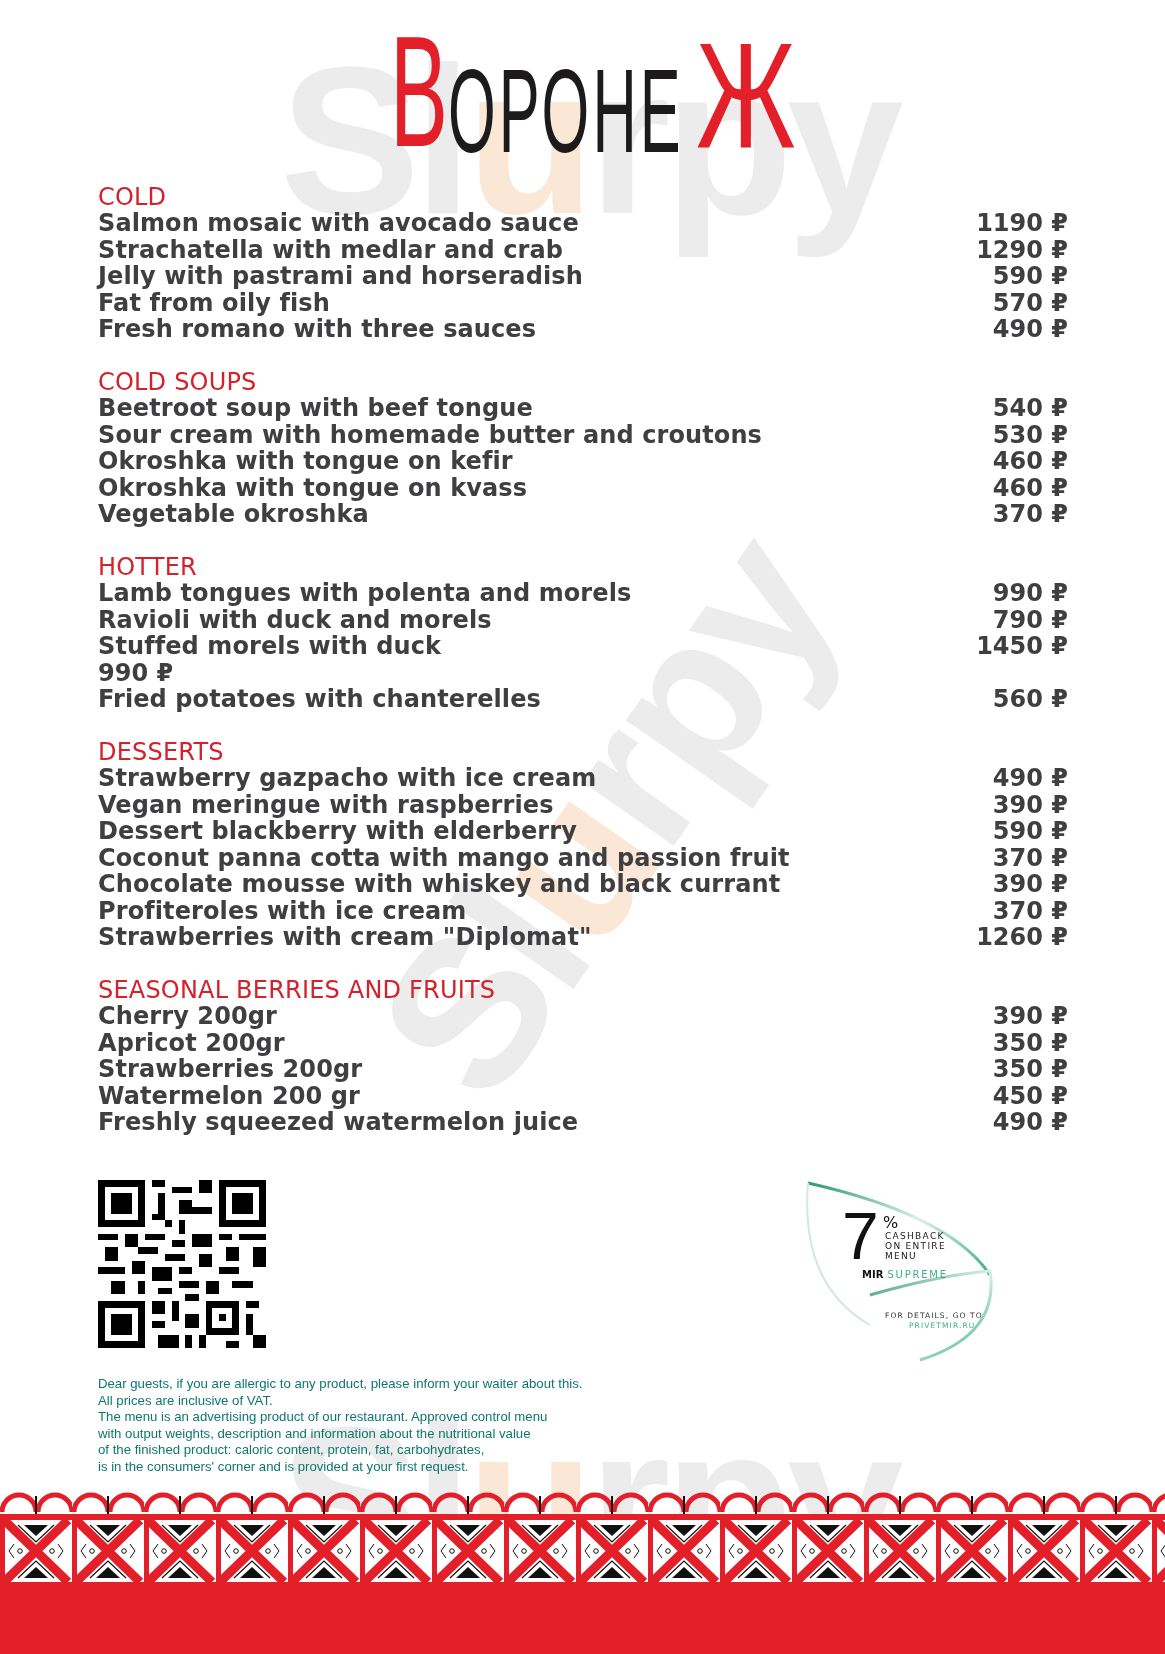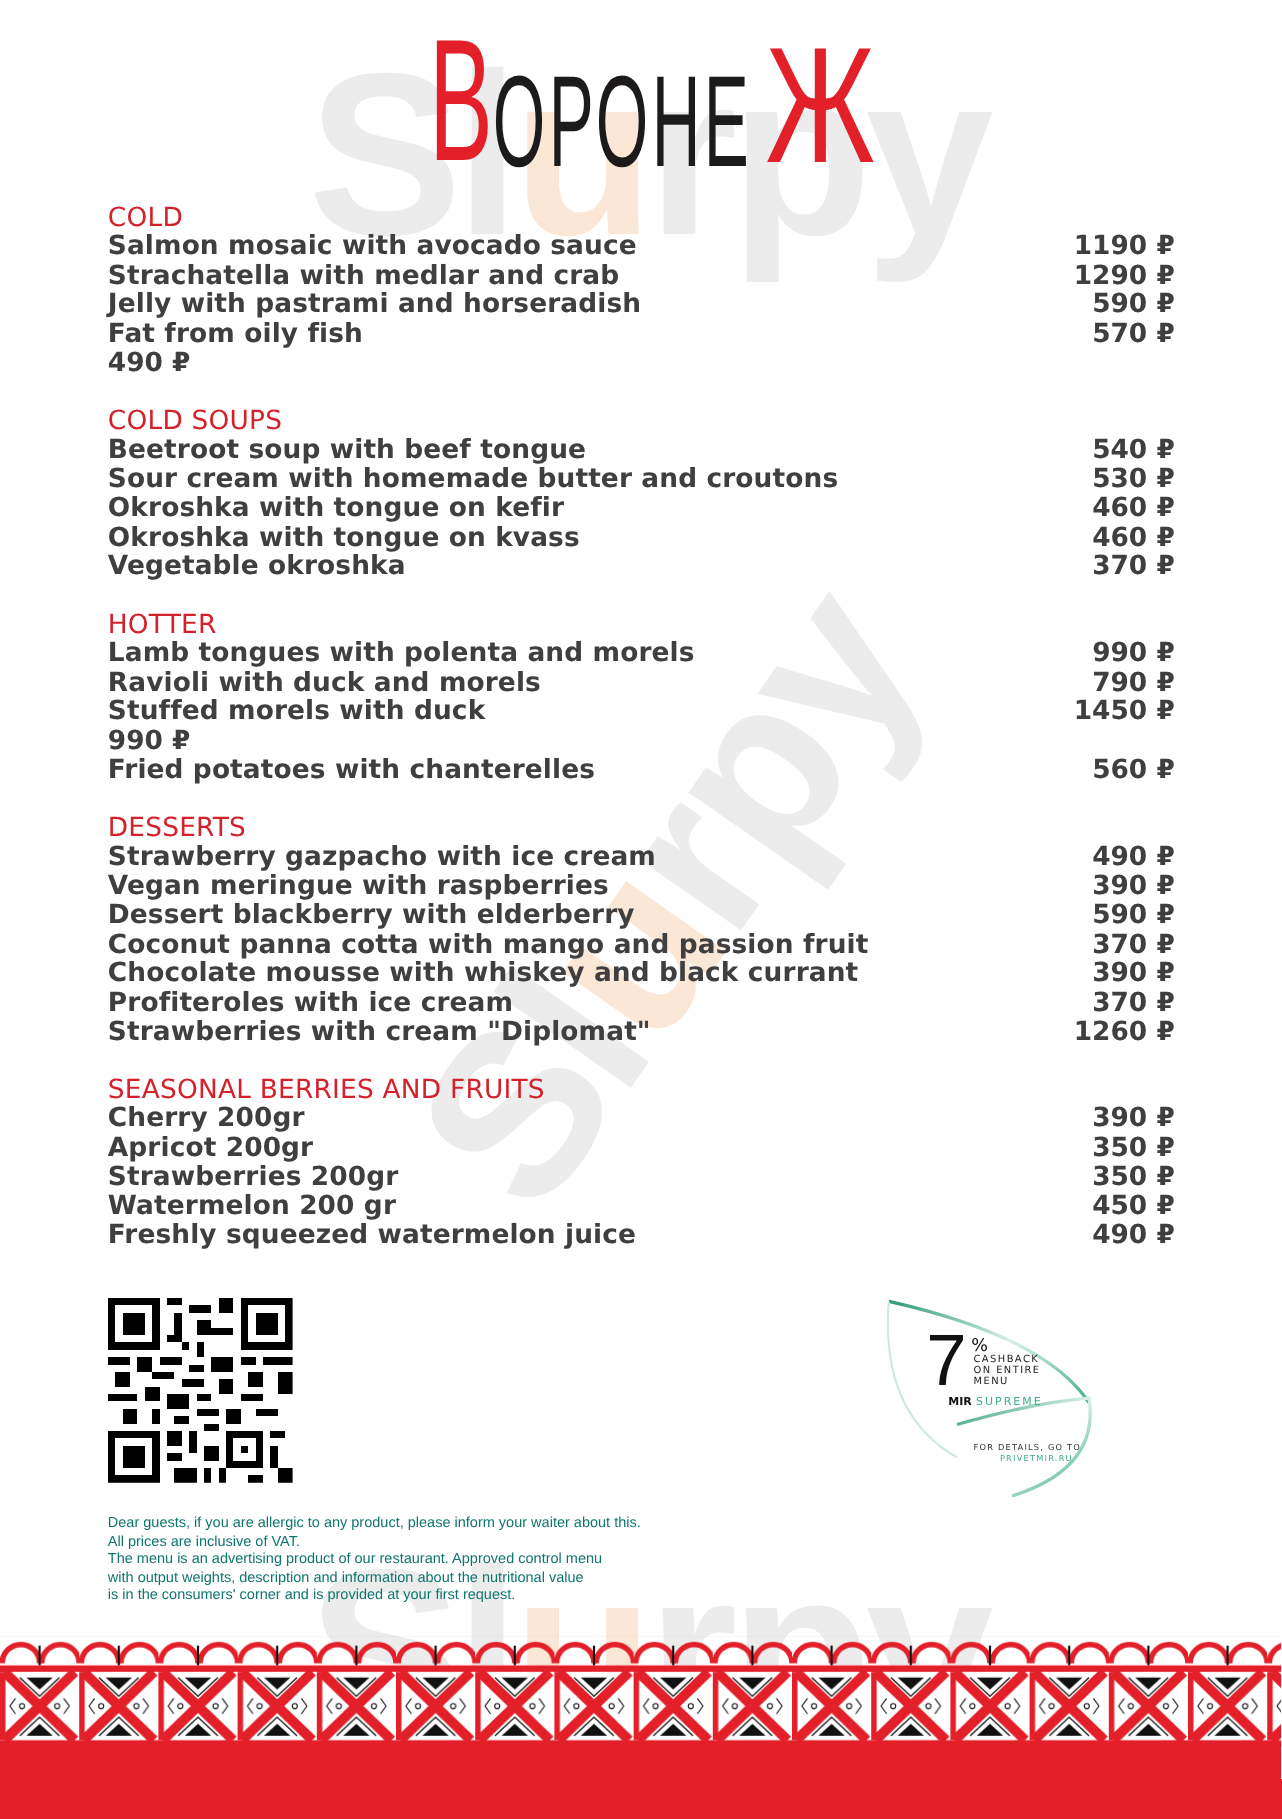--- a/index.html
+++ b/index.html
@@ -71,20 +71,21 @@
       </div>
     <div class="row">
         <span class="name">Jelly with pastrami and horseradish</span>
         <span class="price">590 ₽</span>
       </div>
     <div class="row">
         <span class="name">Fat from oily fish</span>
         <span class="price">570 ₽</span>
       </div>
     <div class="row">
+        <span class="name">Fresh romano with three sauces</span>
         <span class="price">490 ₽</span>
       </div>
   </div>
 
   <div class="section">
     <div class="section-title">COLD SOUPS</div>
     <div class="row">
         <span class="name">Beetroot soup with beef tongue</span>
         <span class="price">540 ₽</span>
       </div>
@@ -278,20 +279,21 @@
     <div>FOR DETAILS, GO TO</div>
     <div class="link">PRIVETMIR.RU</div>
   </div>
 </div>
 
 <div class="notes">
   <div>Dear guests, if you are allergic to any product, please inform your waiter about this.</div>
   <div>All prices are inclusive of VAT.</div>
   <div>The menu is an advertising product of our restaurant. Approved control menu</div>
   <div>with output weights, description and information about the nutritional value</div>
+  <div>of the finished product: caloric content, protein, fat, carbohydrates,</div>
   <div>is in the consumers' corner and is provided at your first request.</div>
 </div>
 
 <div class="footer">
   <svg width="1165" height="166" viewBox="0 0 1165 166">
     <defs>
       <pattern id="orn" x="0" y="0" width="72" height="100" patternUnits="userSpaceOnUse">
 
         <path d="M2 24 A17 17 0 0 1 36 24" stroke="#e3202a" stroke-width="5" fill="none"></path>
         <path d="M38 24 A17 17 0 0 1 72 24" stroke="#e3202a" stroke-width="5" fill="none"></path>

